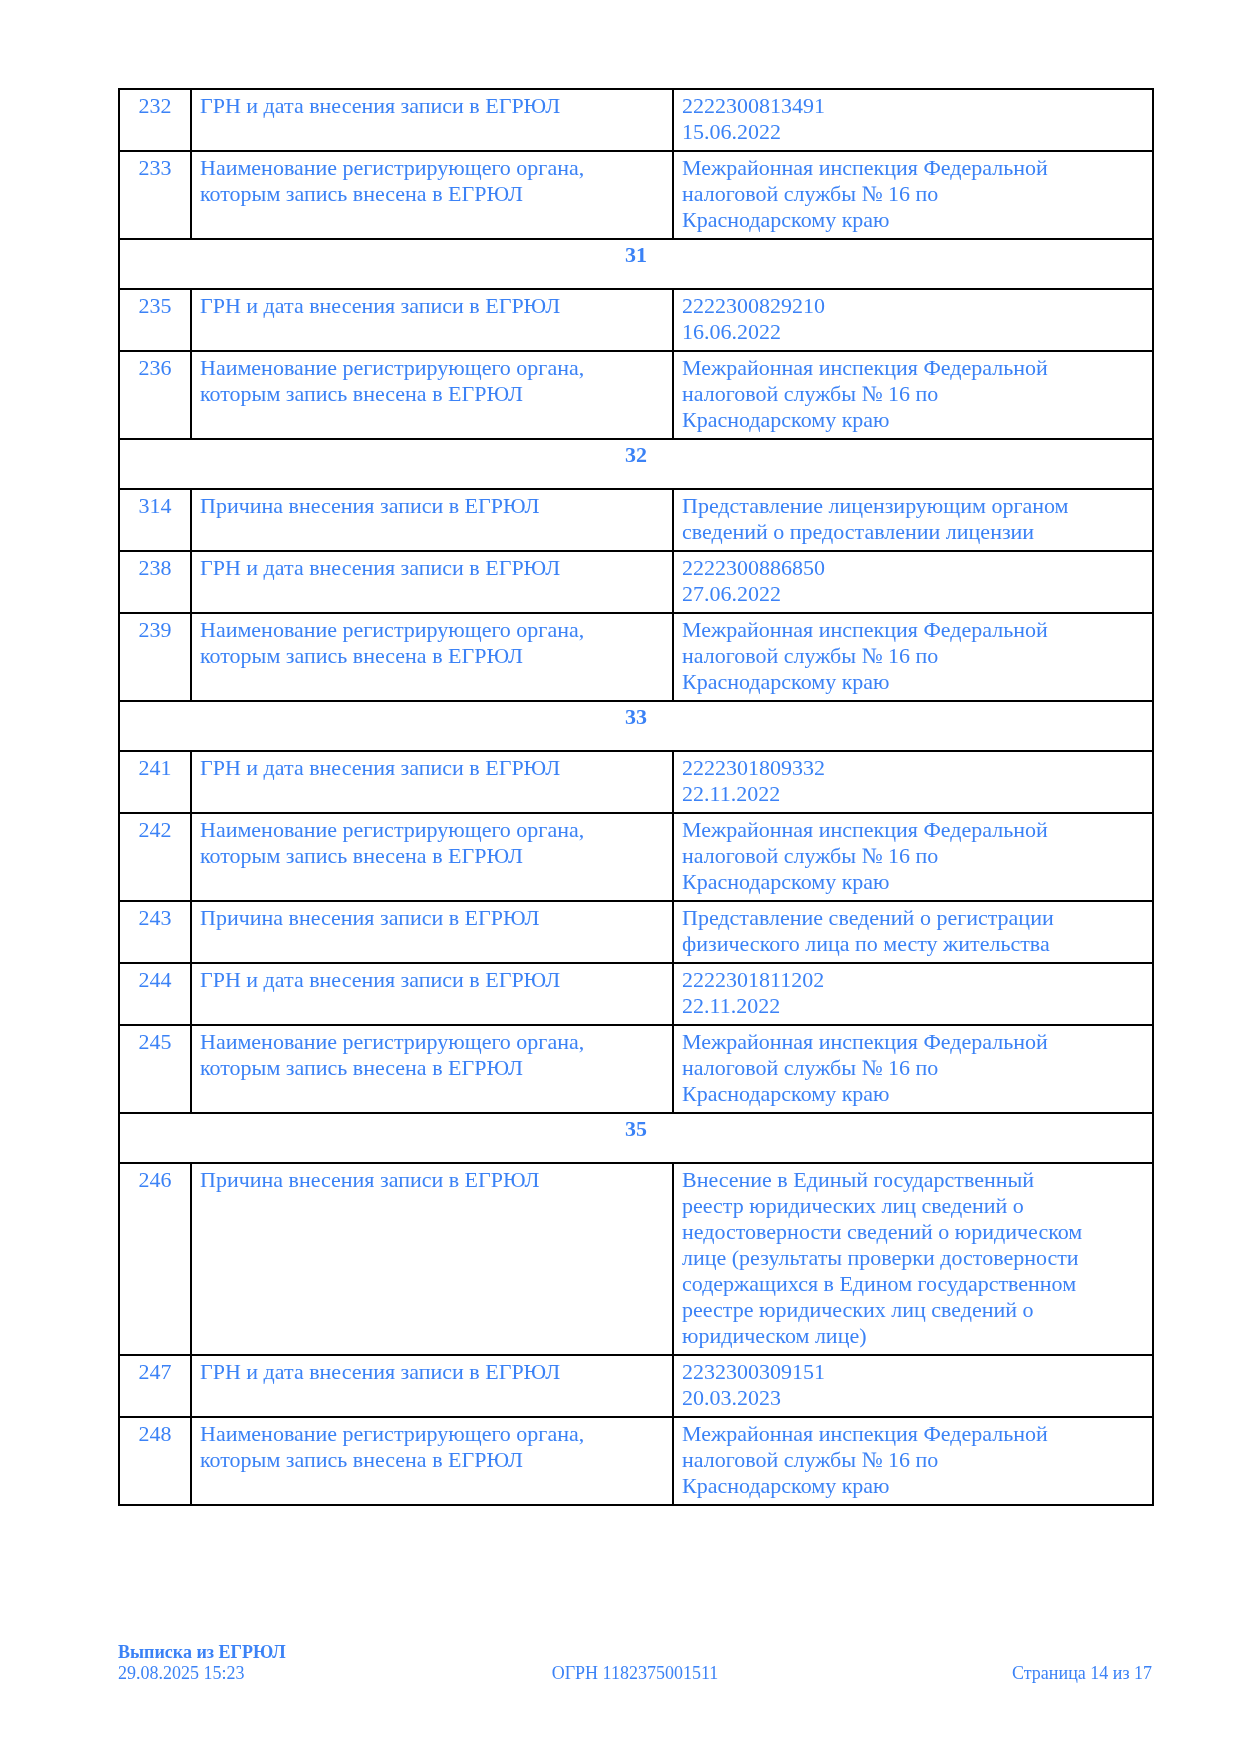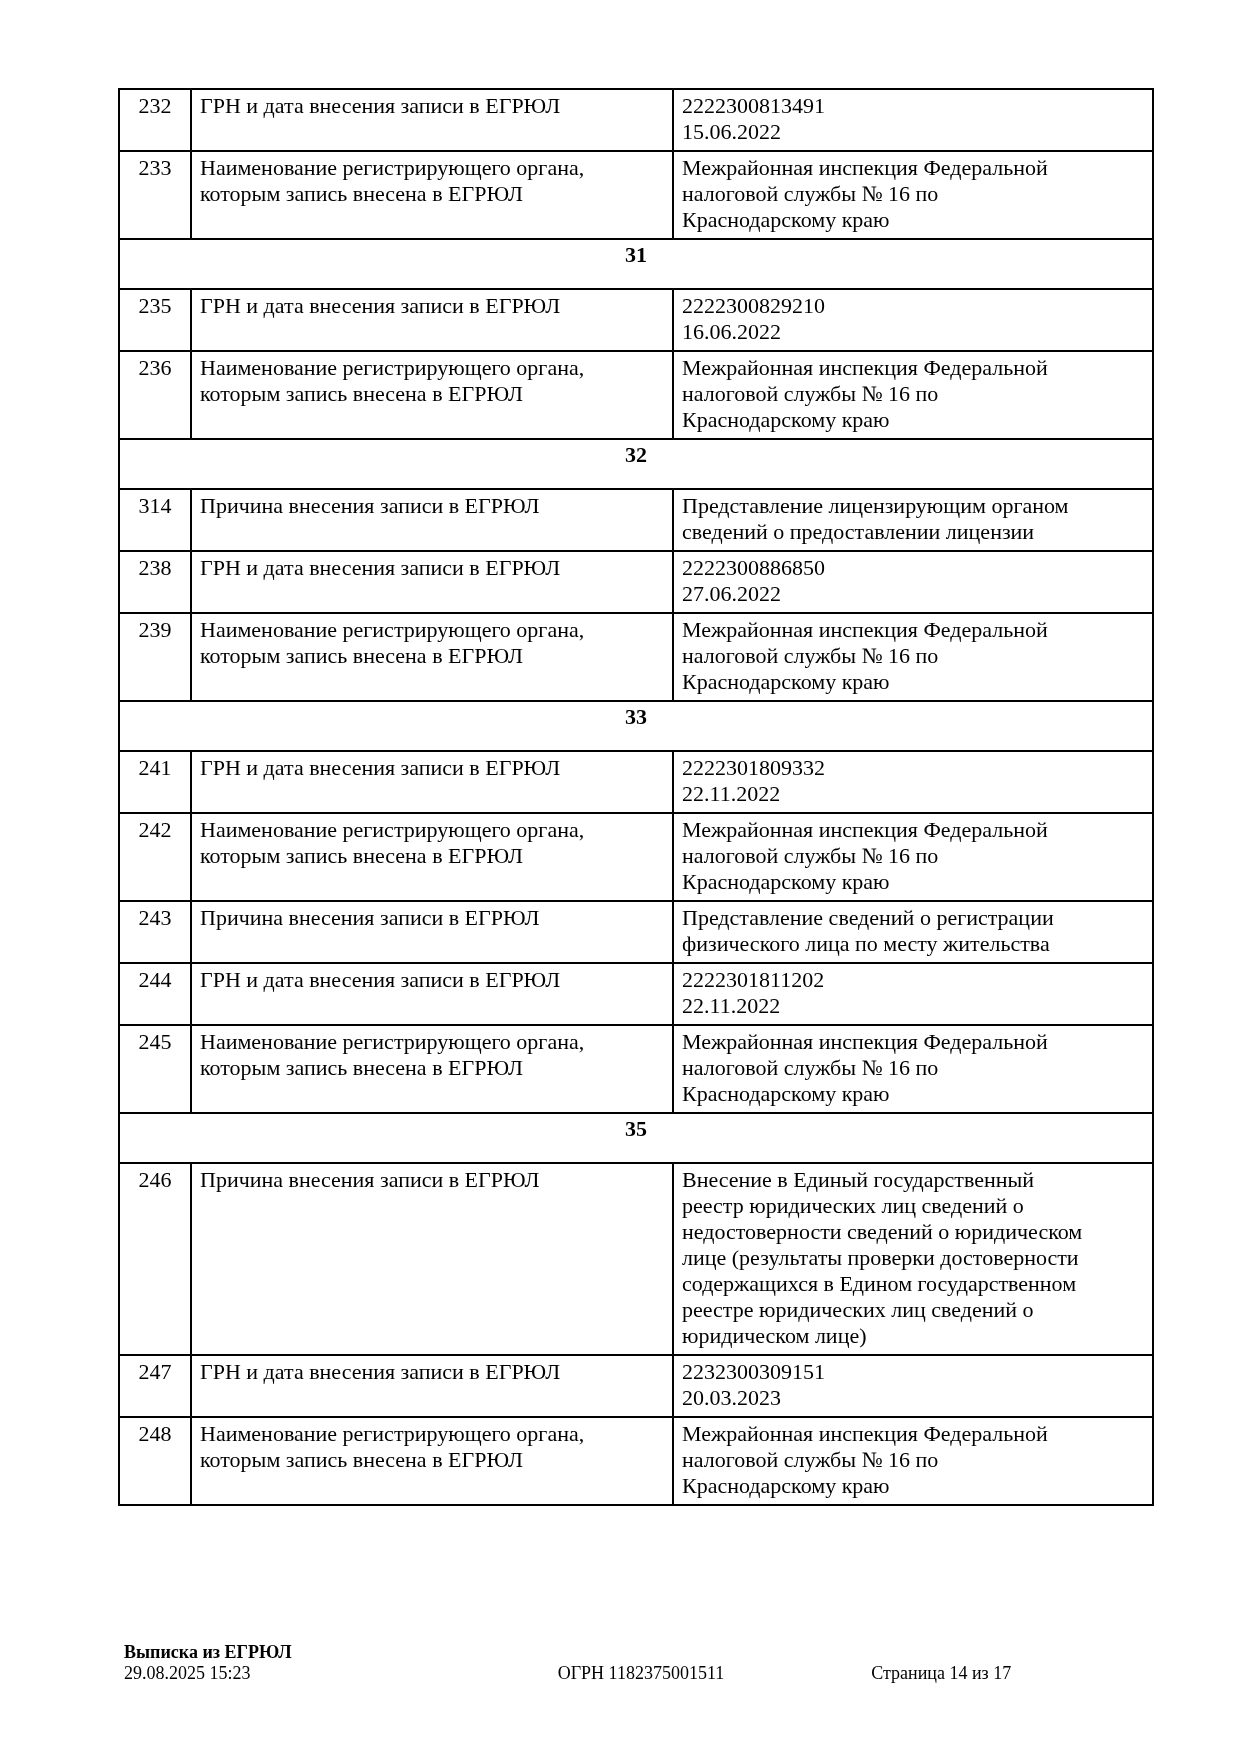--- a/index.html
+++ b/index.html
@@ -6,21 +6,21 @@
     margin: 0;
     padding: 0;
     background: #ffffff;
   }
   .page {
     position: relative;
     width: 1240px;
     height: 1755px;
     background: #ffffff;
     font-family: "Liberation Serif", "DejaVu Serif", serif;
-    color: #000000;
+    color: #3b82f6;
     overflow: hidden;
   }
   table.registry {
     position: absolute;
     left: 118px;
     top: 88px;
     width: 1034px;
     border-collapse: collapse;
     table-layout: fixed;
   }
@@ -42,32 +42,32 @@
     padding-right: 2px;
   }
   table.registry td.section-cell {
     text-align: center;
     font-weight: bold;
     padding-top: 2px;
     padding-bottom: 20px;
   }
   .footer {
     position: absolute;
-    left: 124px;
+    left: 118px;
     width: 1034px;
     top: 1642px;
     display: grid;
     grid-template-columns: 1fr auto 1fr;
     align-items: end;
     font-size: 18px;
     line-height: 21px;
   }
   .footer .f-left   { text-align: left; }
   .footer .f-center { text-align: center; }
-  .footer .f-right  { text-align: center; }
+  .footer .f-right  { text-align: right; }
   .footer .doc-type { font-weight: bold; }
 </style>
 </head>
 <body>
 
 <div class="page">
 
   <table class="registry">
     <colgroup>
       <col class="c-num">

